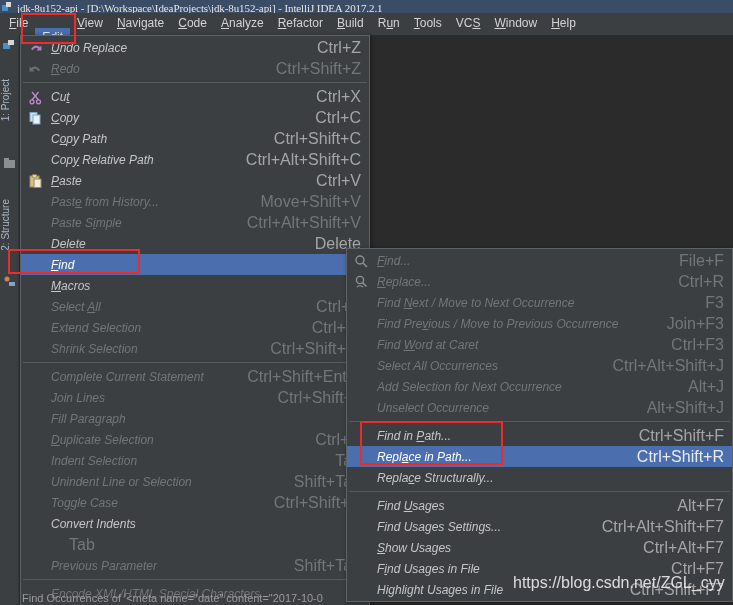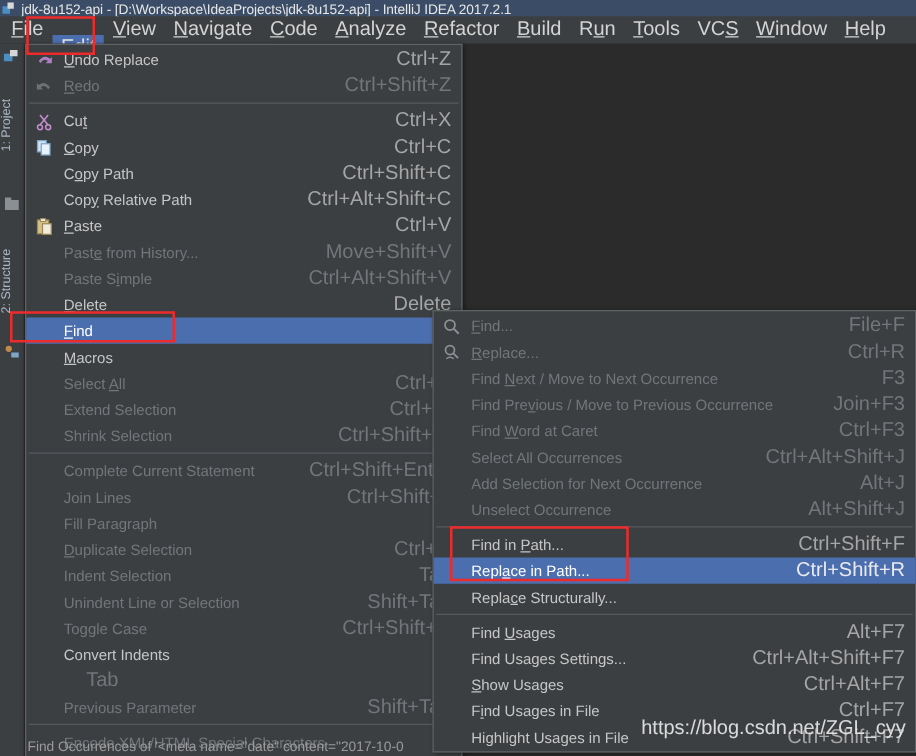--- a/index.html
+++ b/index.html
@@ -21,20 +21,21 @@
   
   #titlebar {
     position: absolute;
     left: 0; top: 0;
     width: 733px; height: 15px;
     background: #3a4c66;
     display: flex;
     align-items: center;
     overflow: hidden;
     white-space: nowrap;
+    font-family: Liberation Serif, serif;
   }
   #titlebar .app-icon {
     width: 11px; height: 11px;
     margin: 0 4px 0 2px;
     flex: none;
     position: relative;
   }
   #titlebar .app-icon .sq1 {
     position: absolute; left: 0; top: 3px;
     width: 6px; height: 6px; background: #4a8ec2;
@@ -55,21 +56,21 @@
     left: 0; top: 13px;
     width: 733px; height: 22px;
     background: #3c3f41;
     display: flex;
     align-items: center;
     padding-left: 2px;
     box-sizing: border-box;
   }
   .menubar-item {
     padding: 3px 7px 4px 7px;
-    font-size: 16px;
+    font-size: 12px;
     color: #d3d3d3;
     line-height: 13px;
     white-space: nowrap;
   }
   .menubar-item.active {
     background: #4b6eaf;
     color: #e5e5e5;
     margin-top: 28px;
   }
   .mn { text-decoration: none; }
@@ -166,21 +167,21 @@
     align-items: center;
     box-sizing: border-box;
     padding-left: 30px;
     padding-right: 8px;
     white-space: nowrap;
     font-size: 12px;
     color: #c6c6c6;
   }
   .mi.disabled { color: #72767a; }
   .mi.selected { background: #4b6eaf; color: #ffffff; }
-  .mi .label { flex: 1; overflow: hidden; }
+  .mi .label { flex: 1; overflow: hidden; font-style: italic; }
   .mi .accel {
     margin-left: 18px;
     color: #a5a5a5;
     font-size: 16px;
   }
   .mi.disabled .accel { color: #72767a; }
   .mi.selected .accel { color: #e8eaf0; }
   .mi .arrow {
     position: absolute;
     right: 6px; top: 50%;

